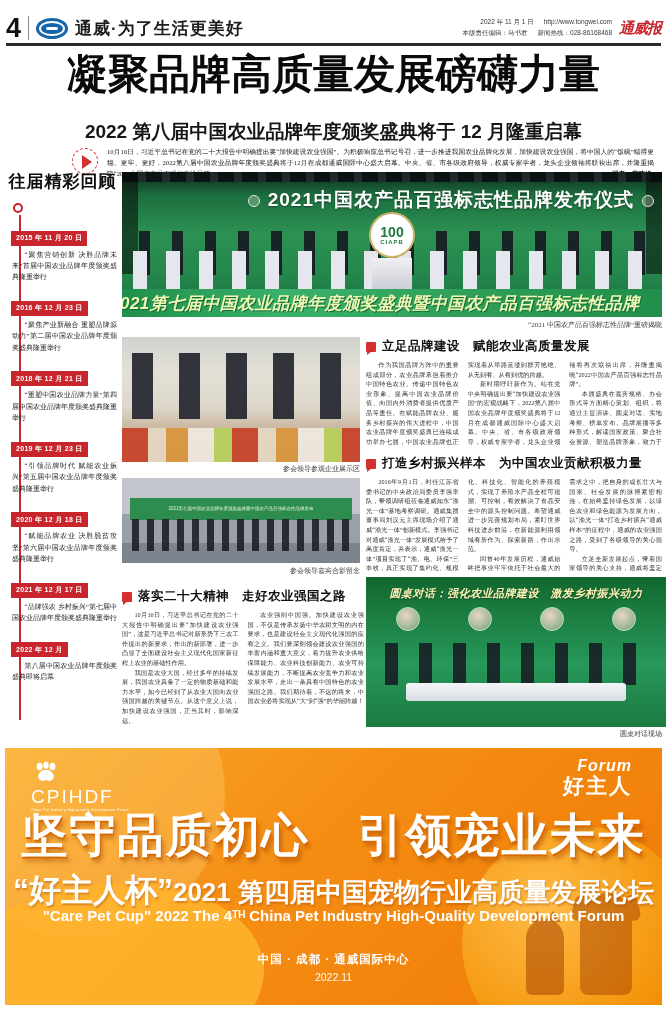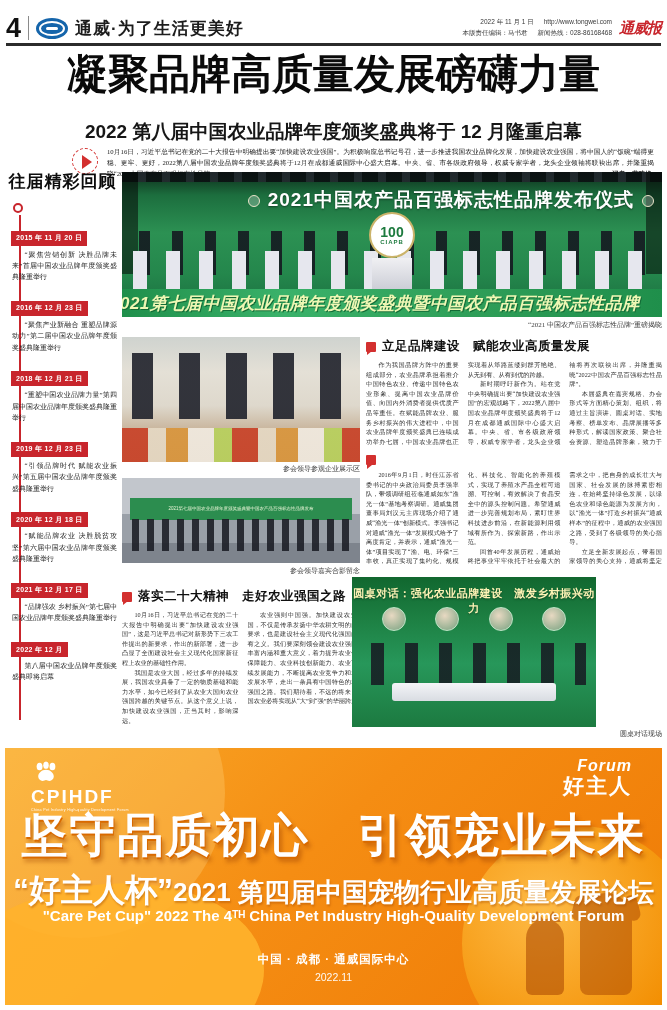--- a/index.html
+++ b/index.html
@@ -100,22 +100,22 @@
                       border-top:4px solid #d3302f; border-right:5px solid transparent; }
   .art-title { font-size:12.5px; font-weight:900; color:#101010; letter-spacing:0.5px; white-space:nowrap; }
   .art-cols { font-family:"Liberation Serif", serif; font-size:6.2px; line-height:1.55; color:#2e2e2e;
               text-align:justify; column-gap:9px; overflow:hidden; }
   .art-cols p { text-indent:2em; }
   .a1 { left:366px; top:338px; width:296px; } .a1 .art-cols { column-count:3; height:93px; }
   .a2 { left:366px; top:455px; width:296px; } .a2 .art-cols { column-count:3; height:98px; }
   .a3 { left:122px; top:588px; width:242px; } .a3 .art-cols { column-count:2; height:132px; }
 
   
-  .roundtable { position:absolute; left:352px; top:577px; width:244px; height:150px; overflow:hidden;
-    background:linear-gradient(180deg,#11672f 0%,#1d8043 28%,#27975a 58%,#1c7a40 100%); }
+  .roundtable { position:absolute; left:366px; top:577px; width:300px; height:150px; overflow:hidden;
+    background:linear-gradient(180deg,#11672f 0%,#1d8043 28%,#27975a 58%,#1c7a40 100%);font-style:italic; }
   .rt-title { position:absolute; top:9px; left:0; width:100%; text-align:center; color:#fdf3b5;
               font-size:11px; font-weight:900; letter-spacing:0.5px; text-shadow:0 1px 2px rgba(0,0,0,.4); }
   .rt-avatars { position:absolute; top:30px; left:30px; right:30px; display:flex; justify-content:space-between; }
   .rt-avatar { width:24px; height:24px; border-radius:50%; border:1.5px solid #bfe3c6;
                background:radial-gradient(circle at 40% 35%,#e8d9c2,#76a07f); }
   .rt-people { position:absolute; left:10px; right:10px; bottom:42px; height:42px; opacity:.85;
     background:repeating-linear-gradient(90deg,transparent 0 9px,#161821 9px 22px,transparent 22px 34px); }
   .rt-table { position:absolute; left:40px; right:40px; bottom:26px; height:18px;
               background:linear-gradient(180deg,#f4f5f8,#d9dce2); border-radius:3px; }
 
@@ -135,21 +135,21 @@
   .cat-sil::after { content:''; position:absolute; top:-8px; right:3px;
     border-left:8px solid transparent; border-right:8px solid transparent; border-bottom:11px solid #a84400; }
   .dog-sil { position:absolute; right:30px; bottom:10px; width:52px; height:102px; background:#a84400;
              opacity:.5; border-radius:26px 26px 8px 8px; }
   .dog-sil::before { content:''; position:absolute; top:2px; left:-7px; width:14px; height:26px;
                      background:#a84400; border-radius:8px; transform:rotate(14deg); }
   .dog-sil::after { content:''; position:absolute; top:2px; right:-7px; width:14px; height:26px;
                     background:#a84400; border-radius:8px; transform:rotate(-14deg); }
   .ad-inner { position:relative; z-index:2; height:100%; }
   .cpihdf { position:absolute; left:26px; top:13px; color:#fff; }
-  .cpihdf-abbr { font-size:19px; font-weight:700; letter-spacing:2px; line-height:1.1; }
+  .cpihdf-abbr { font-size:19px; font-weight:400; letter-spacing:2px; line-height:1.1; }
   .cpihdf-sub { font-size:3.6px; letter-spacing:0.3px; opacity:.95; }
   .care { position:absolute; right:30px; top:9px; text-align:right; color:#fff; }
   .care-en { font-size:16px; font-weight:800; font-style:italic; letter-spacing:1px; }
   .care-cn { font-size:21px; font-weight:900; letter-spacing:2px; line-height:1.05; }
   .ad-slogan { position:absolute; top:57px; left:0; width:100%; text-align:center; color:#fff;
                font-size:46px; font-weight:900; letter-spacing:2px;
                text-shadow:1px 2px 0 #d96a00, 3px 5px 4px rgba(150,60,0,.45); }
   .ad-title-cn { position:absolute; top:121px; left:0; width:100%; text-align:center; color:#fff;
                  font-size:26px; font-weight:800; text-shadow:1px 2px 2px rgba(160,70,0,.4); }
   .ad-title-brand { font-size:32px; font-weight:900; }
@@ -276,20 +276,21 @@
 
     <p>作为我国品牌方阵中的重要组成部分，农业品牌承担着推介中国特色农业、传递中国特色农业形象、提高中国农业品牌价值、向国内外消费者提供优质产品等重任。在赋能品牌农业、服务乡村振兴的伟大进程中，中国农业品牌年度颁奖盛典已连续成功举办七届，中国农业品牌也正实现着从筚路蓝缕到群芳艳绝、从无到有、从有到优的跨越。</p>
         <p>新时期呼吁新作为。站在党中央明确提出要“加快建设农业强国”的宏观战略下，2022第八届中国农业品牌年度颁奖盛典将于12月在成都通威国际中心盛大启幕。中央、省、市各级政府领导，权威专家学者，龙头企业领袖将再次联袂出席，并隆重揭晓“2022中国农产品百强标志性品牌”。</p>
         <p>本届盛典在嘉宾规格、办会形式等方面精心策划、组织，将通过主旨演讲、圆桌对话、实地考察、榜单发布、品牌展播等多种形式，解读国家政策、聚合社会资源、塑造品牌形象，致力于为大家奉献一届高规格、高水准、更具特色的农业品牌盛会，让更多大而美、小而特的农产品牌走出大山，精彩亮相，积极投身到助力乡村全面振兴、加快建设农业强国的时代浪潮中。</p>
       </div>
   </div>
 
   <div class="article a2">
     <div class="art-head">
       <div class="flag-icon"></div>
+      <div class="art-title">打造乡村振兴样本　为中国农业贡献积极力量</div>
     </div>
     <div class="art-cols">
 
     <p>2016年9月1日，时任江苏省委书记的中央政治局委员李强率队，带领调研组莅临通威如东“渔光一体”基地考察调研。通威集团董事局刘汉元主席现场介绍了通威“渔光一体”创新模式。李强书记对通威“渔光一体”发展模式给予了高度肯定，并表示，通威“渔光一体”项目实现了“渔、电、环保”三丰收，真正实现了集约化、规模化、科技化、智能化的养殖模式，实现了养殖水产品全程可追溯、可控制，有效解决了食品安全中的源头控制问题。希望通威进一步完善规划布局，紧盯世界科技进步前沿，在新能源利用领域有所作为、探索新路，作出示范。</p>
         <p>回首40年发展历程，通威始终把事业牢牢依托于社会最大的需求之中，把自身的成长壮大与国家、社会发展的脉搏紧密相连，在始终坚持绿色发展，以绿色农业和绿色能源为发展方向，以“渔光一体”打造乡村振兴“通威样本”的征程中，通威的农业强国之路，受到了各级领导的关心指导。</p>
         <p>立足全新发展起点，带着国家领导的关心支持，通威将坚定不移推进绿色发展，继续围绕国家乡村振兴战略，持续产出清洁能源，为乡村振兴、碳中和目标早日实现贡献更多力量，为加快建设农业强国建设贡献更多作为。</p>
       </div>
   </div>
 
   <div class="article a3">

